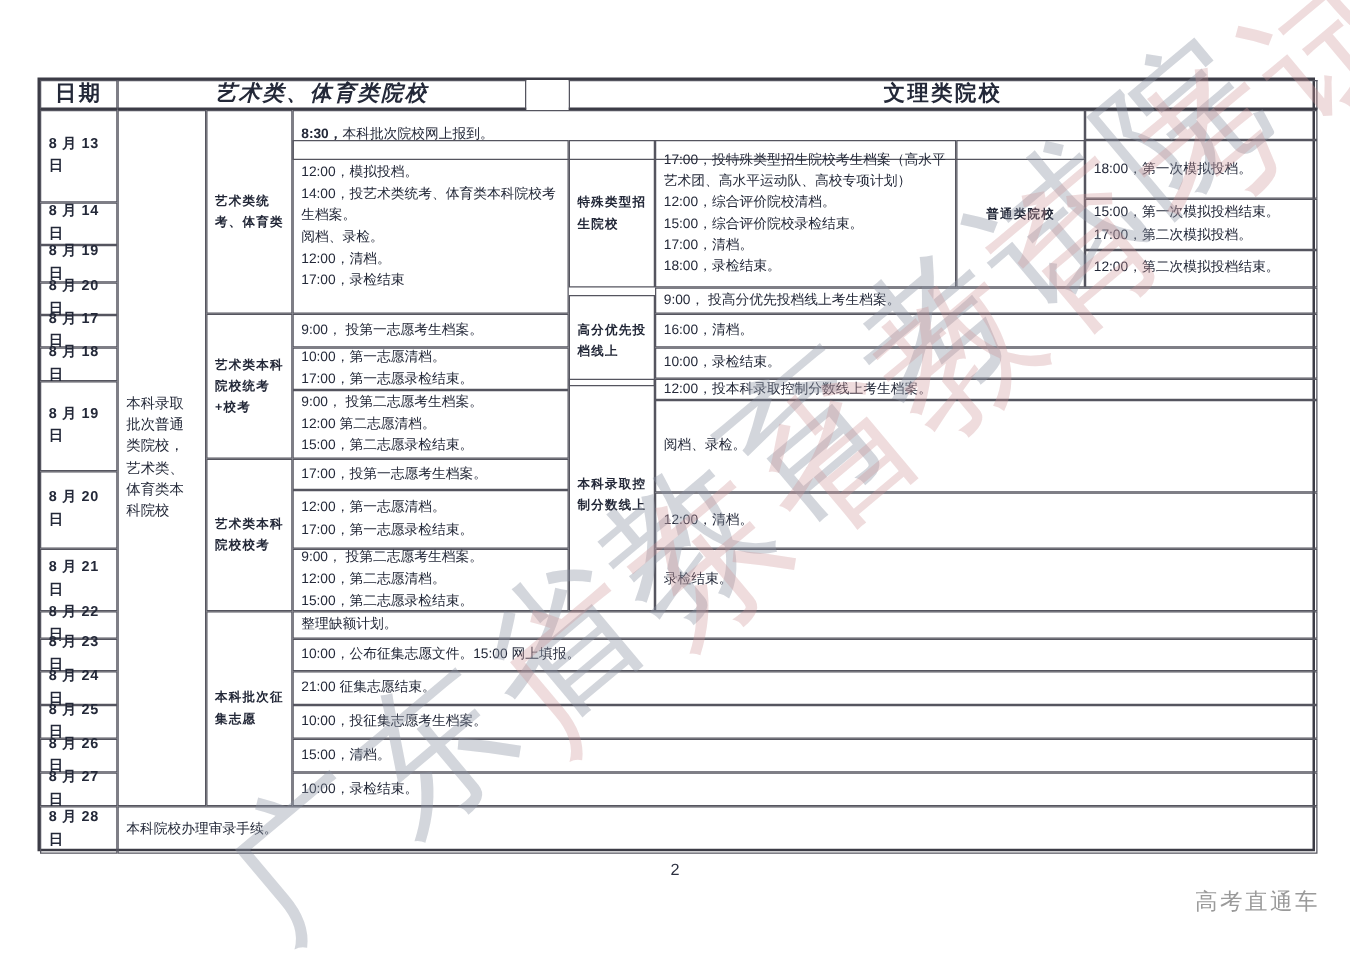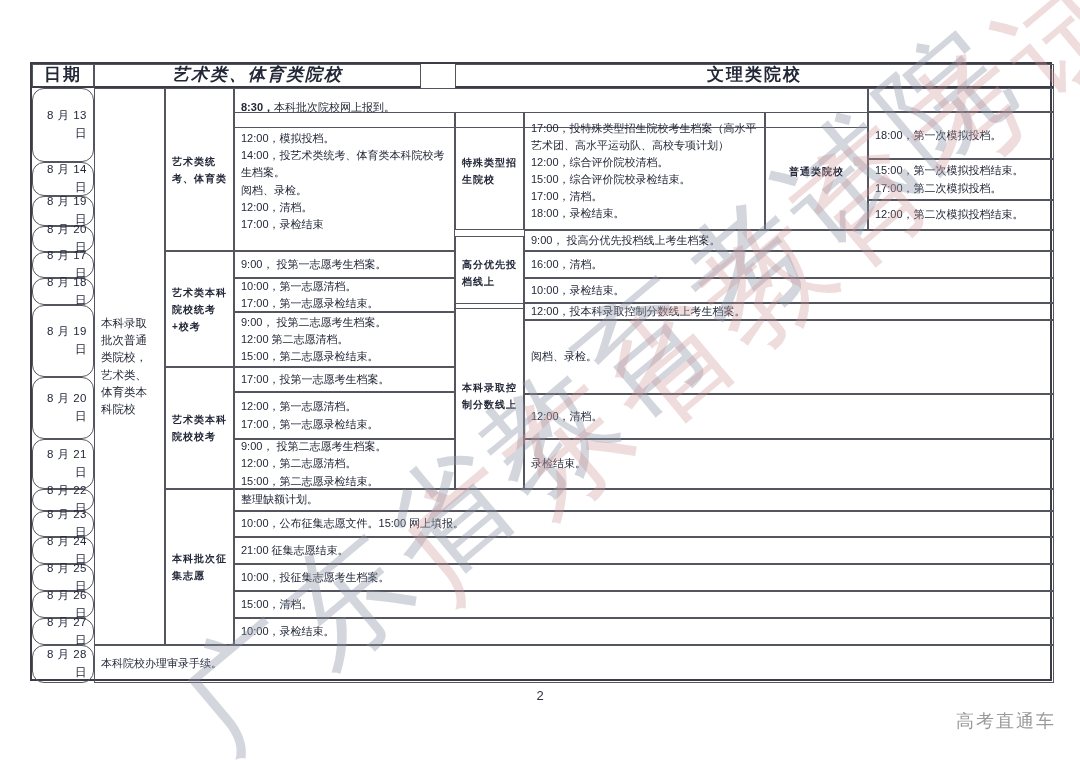--- a/index.html
+++ b/index.html
@@ -14,21 +14,21 @@
   .cell{
     position:absolute;box-sizing:border-box;border:1px solid #55555f;
     display:flex;align-items:center;padding:1px 6px;
     font-size:11px;color:#232838;line-height:1.55;white-space:pre-line;
     background:transparent;
   }
   .hdr{
     justify-content:center;text-align:center;font-weight:bold;font-size:17px;
     letter-spacing:2px;border-bottom:2px solid #3c3c46;padding:0;
   }
-  .date{justify-content:center;text-align:right;font-weight:400;font-size:11.5px;letter-spacing:0.5px;border-radius:12px;}
+  .date{justify-content:center;text-align:left;font-weight:700;font-size:11.5px;letter-spacing:0.5px;}
   .lbl{font-weight:bold;font-size:10px;letter-spacing:1px;line-height:1.7;}
   .grp{font-size:11.5px;line-height:1.5;}
   .boldtime{font-weight:bold;}
   .wm{
     position:absolute;white-space:nowrap;pointer-events:none;z-index:5;
     font-family:"Liberation Serif","DejaVu Serif",serif;font-weight:500;
   }
   #wm1{
     left:600px;top:390px;font-size:122px;letter-spacing:8px;
     color:rgba(140,146,162,0.38);

